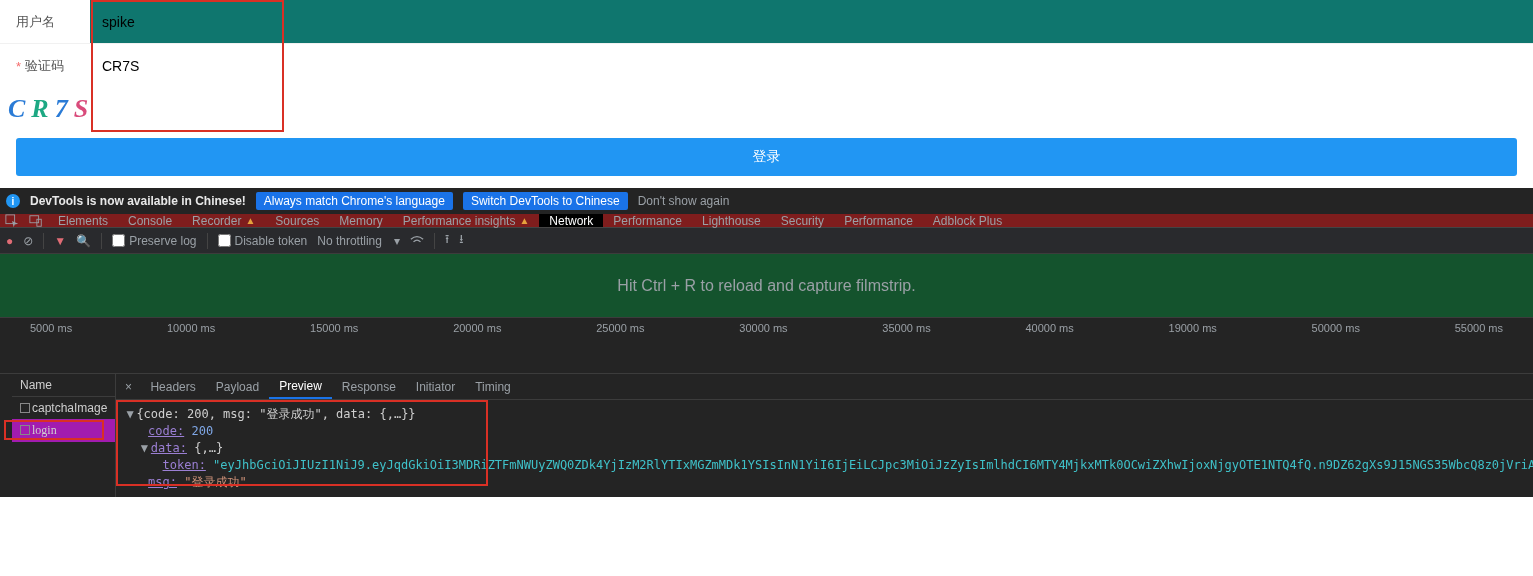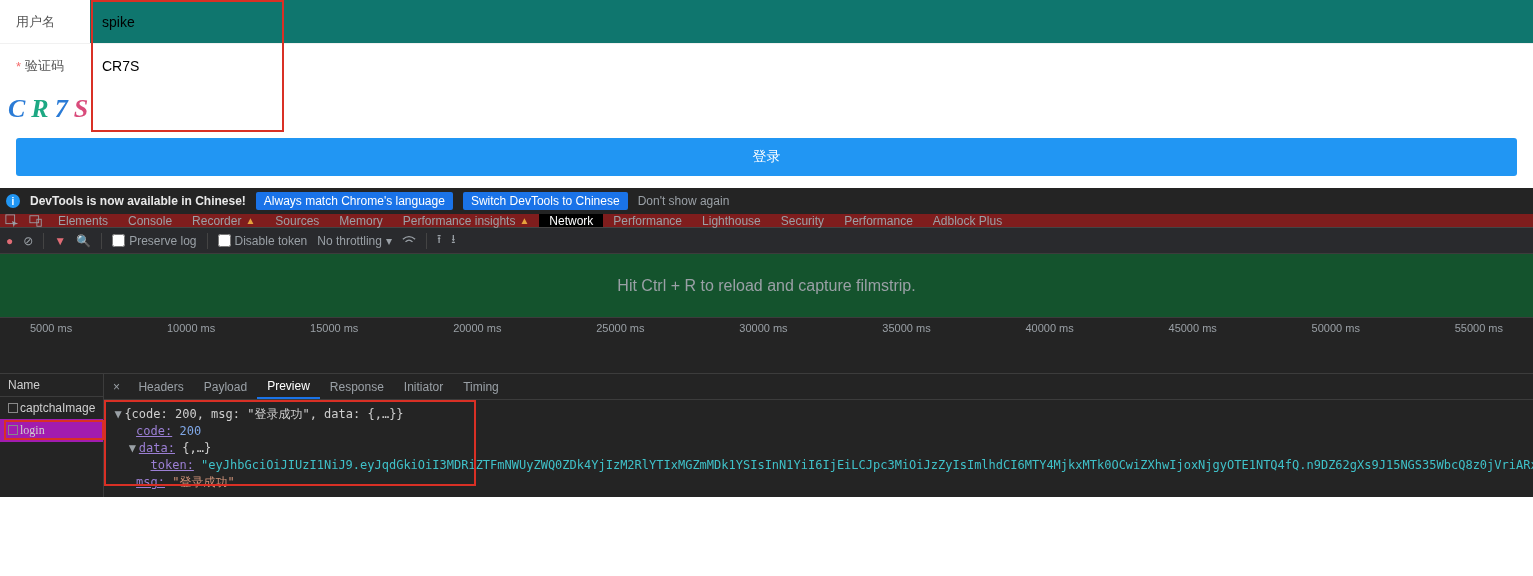--- a/index.html
+++ b/index.html
@@ -31,26 +31,26 @@
   .dt-ico { width: 24px; display: flex; align-items: center; justify-content: center; color: #9aa0a6; cursor: pointer; }
   .dt-tab { padding: 0 10px; height: 100%; display: flex; align-items: center; color: #9aa0a6; cursor: pointer; gap: 4px; }
   .dt-tab.active { background: #000; color: #fff; }
   .dt-tab .warn { color: #e6a23c; font-size: 10px; }
   .dt-toolbar { display: flex; align-items: center; background: #292a2d; height: 26px; gap: 10px; padding: 0 6px; border-bottom: 1px solid #3c3c3c; }
   .dt-toolbar .ico { color: #9aa0a6; cursor: pointer; display: inline-flex; align-items: center; }
   .dt-toolbar .ico.rec { color: #e06c75; }
   .dt-toolbar .sep { width: 1px; height: 16px; background: #444; }
   .dt-toolbar .chk { display: flex; align-items: center; gap: 4px; color: #9aa0a6; }
   .dt-toolbar .chk input { accent-color: #666; }
-  .dt-toolbar .sel { color: #9aa0a6; display: flex; align-items: center; gap: 4px; }
+  .dt-toolbar .sel { color: #9aa0a6; display: flex; align-items: center; gap: 12px; }
   .dt-filmstrip { height: 64px; background: #14532d; color: #9aa0a6; display: flex; align-items: center; justify-content: center; font-size: 16px; border-bottom: 1px solid #3c3c3c; }
   .dt-timeline { height: 56px; background: #242424; border-bottom: 1px solid #3c3c3c; position: relative; }
   .dt-timeline .ticks { display: flex; justify-content: space-between; padding: 4px 30px 0 30px; color: #9aa0a6; font-size: 11px; }
   .dt-split { display: flex; background: #242424; }
-  .dt-reqs { width: 280px; border-right: 1px solid #3c3c3c; position: relative; }
+  .dt-reqs { width: 280px; border-right: 1px solid #3c3c3c; position: relative; padding-left: 12px; }
   .dt-reqs .hdr { padding: 4px 8px; color: #cfcfcf; border-bottom: 1px solid #3c3c3c; }
   .dt-reqs .item { padding: 4px 8px 4px 20px; color: #cfcfcf; cursor: pointer; position: relative; }
   .dt-reqs .item::before { content: ""; position: absolute; left: 8px; top: 6px; width: 8px; height: 8px; border: 1px solid #888; }
   .dt-reqs .item.selected { background: #a21caf; font-family: Liberation Serif, serif; }
   .dt-detail { flex: 1; position: relative; }
   .dt-detail-tabs { display: flex; align-items: center; height: 26px; border-bottom: 1px solid #3c3c3c; }
   .dt-detail-tabs .x { width: 24px; text-align: center; color: #9aa0a6; cursor: pointer; }
   .dt-detail-tabs .t { padding: 0 10px; color: #9aa0a6; cursor: pointer; height: 100%; display: flex; align-items: center; }
   .dt-detail-tabs .t.active { color: #fff; border-bottom: 2px solid #1a73e8; }
   .dt-preview { font-family: Consolas, Menlo, monospace; font-size: 12px; padding: 6px 10px; white-space: pre; line-height: 17px; overflow: hidden; }
@@ -171,21 +171,21 @@
   <div class="dt-timeline">
     <div class="ticks">
       <span>5000 ms</span>
       <span>10000 ms</span>
       <span>15000 ms</span>
       <span>20000 ms</span>
       <span>25000 ms</span>
       <span>30000 ms</span>
       <span>35000 ms</span>
       <span>40000 ms</span>
-      <span>45000 ms</span>
+      <span>19000 ms</span>
       <span>50000 ms</span>
       <span>55000 ms</span>
     </div>
   </div>
 
   <div class="dt-split">
     <div class="dt-reqs">
       <div class="hdr">Name</div>
       <div class="item">captchaImage</div>
       <div class="item selected">login</div>

